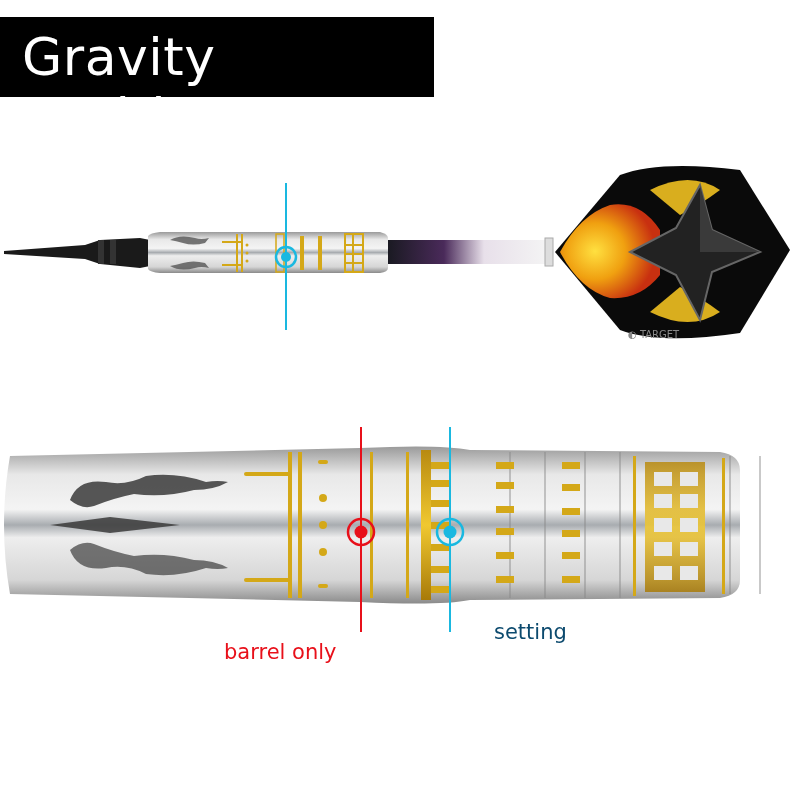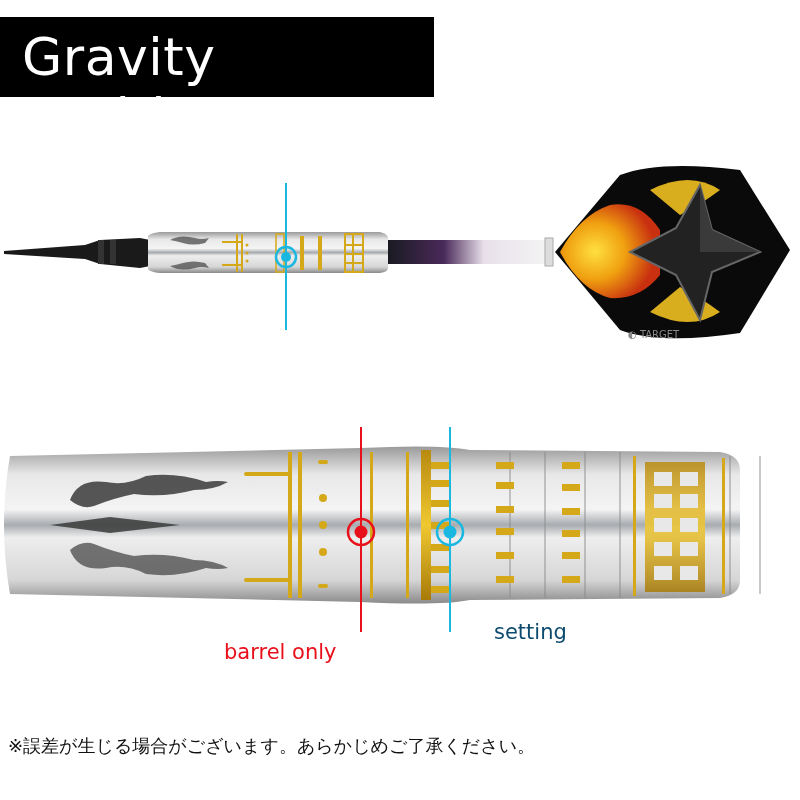--- a/index.html
+++ b/index.html
@@ -183,14 +183,13 @@
     <line x1="450" y1="427" x2="450" y2="632" stroke="#1ab8e0" stroke-width="2"></line>
     <circle cx="450" cy="532" r="13" fill="none" stroke="#1ab8e0" stroke-width="2.5"></circle>
     <circle cx="450" cy="532" r="6.5" fill="#1ab8e0"></circle>
   </g>
 </svg>
 
 <div class="label label-red">barrel only</div>
 <div class="label label-blue">setting</div>
 
 <div class="notes">
-  <div class="note-line">※誤差が生じる場合がございます。あらかじめご了承ください。</div>
 </div>
 
 </body></html>

